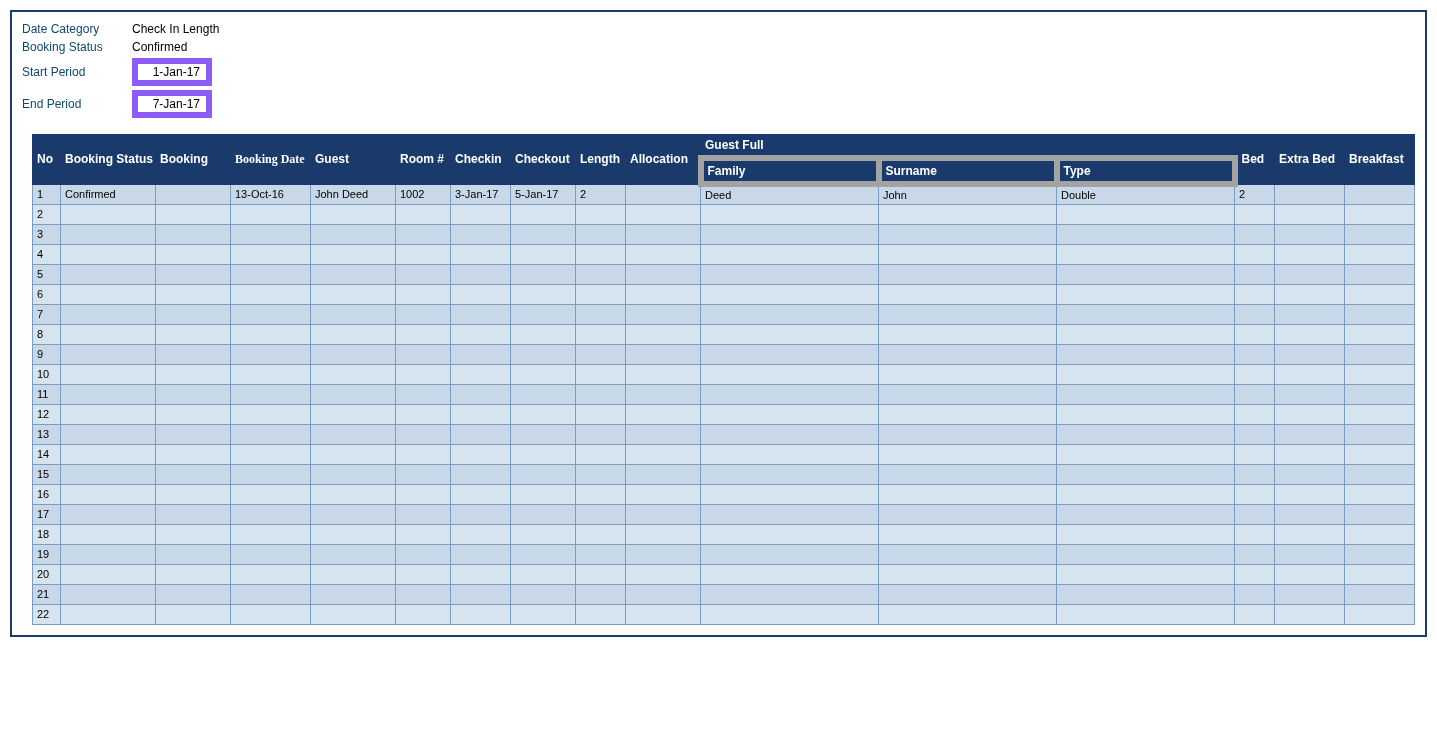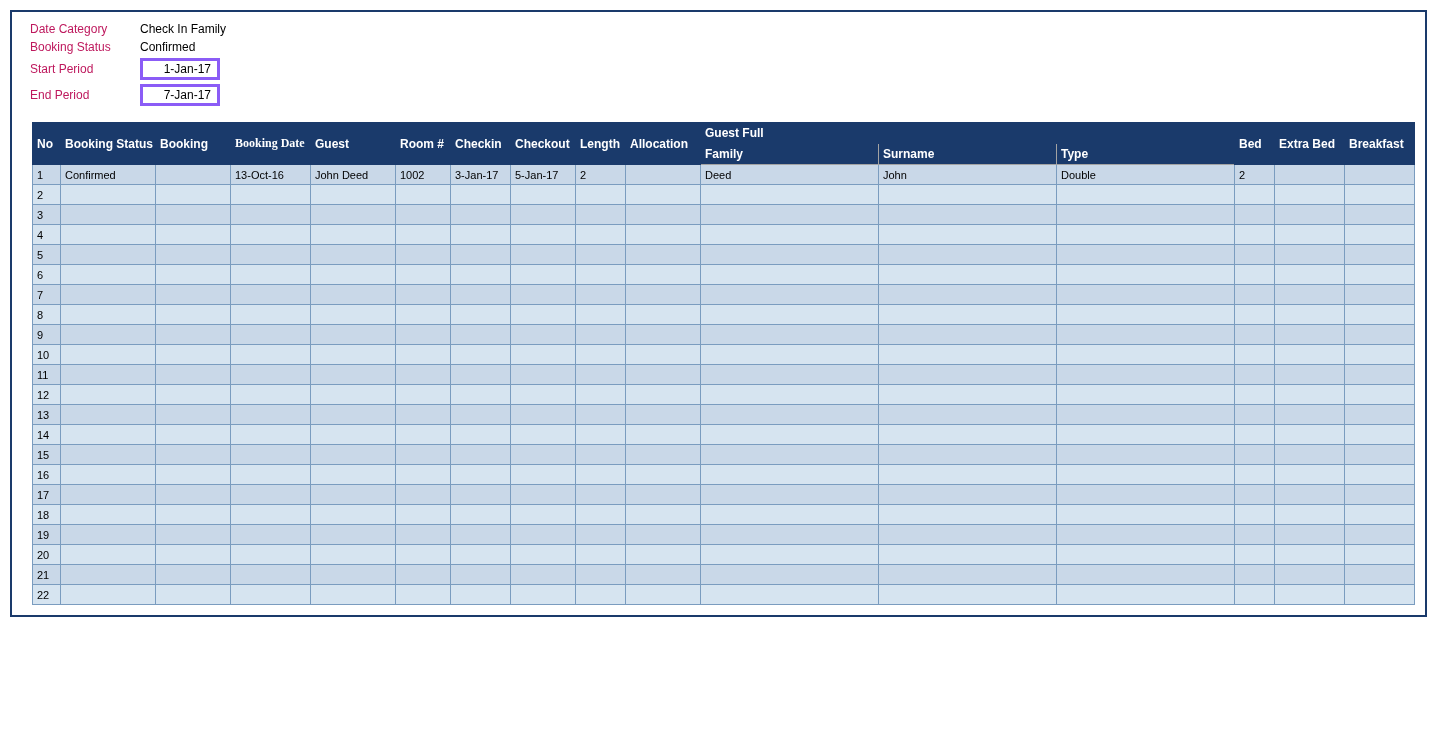--- a/index.html
+++ b/index.html
@@ -19,29 +19,28 @@
     }
     .filter-row {
       display: flex;
       align-items: center;
       margin-bottom: 4px;
     }
     .filter-label {
       width: 110px;
       font-weight: normal;
       font-size: 12px;
-      color: #be185d;
-      margin-left: 8px;
+      color: #0c4a6e;
     }
     .filter-value {
       font-size: 12px;
       color: #000;
     }
     .filter-value-box {
-      border: 3px solid #8b5cf6;
+      border: 6px solid #8b5cf6;
       padding: 1px 6px;
       font-size: 12px;
       min-width: 80px;
       text-align: right;
       background: #fff;
     }
     .table-wrapper {
       width: 100%;
       overflow-x: auto;
       padding-left: 10px;
@@ -59,21 +58,21 @@
       border: 1px solid #1a3a6b;
       padding: 3px 4px;
       text-align: left;
       white-space: nowrap;
     }
     .header-sub th {
       background: #1a3a6b;
       color: #fff;
       font-weight: bold;
       font-size: 12px;
-      border: 1px solid #a3a3a3;
+      border: 6px solid #a3a3a3;
       padding: 3px 4px;
       text-align: left;
       white-space: nowrap;
     }
     .data-row td {
       background: #c9d8e8;
       border: 1px solid #7a9cbf;
       padding: 2px 4px;
       font-size: 11px;
       color: #000;
@@ -104,21 +103,21 @@
     .col-breakfast { width: 70px; }
   </style>
 </head>
 <body>
 
 <div class="outer-border">
 
   <div class="filter-section">
     <div class="filter-row">
       <span class="filter-label">Date Category</span>
-      <span class="filter-value">Check In Family</span>
+      <span class="filter-value">Check In Length</span>
     </div>
     <div class="filter-row">
       <span class="filter-label">Booking Status</span>
       <span class="filter-value">Confirmed</span>
     </div>
     <div class="filter-row">
       <span class="filter-label">Start Period</span>
       <span class="filter-value-box">1-Jan-17</span>
     </div>
     <div class="filter-row">

